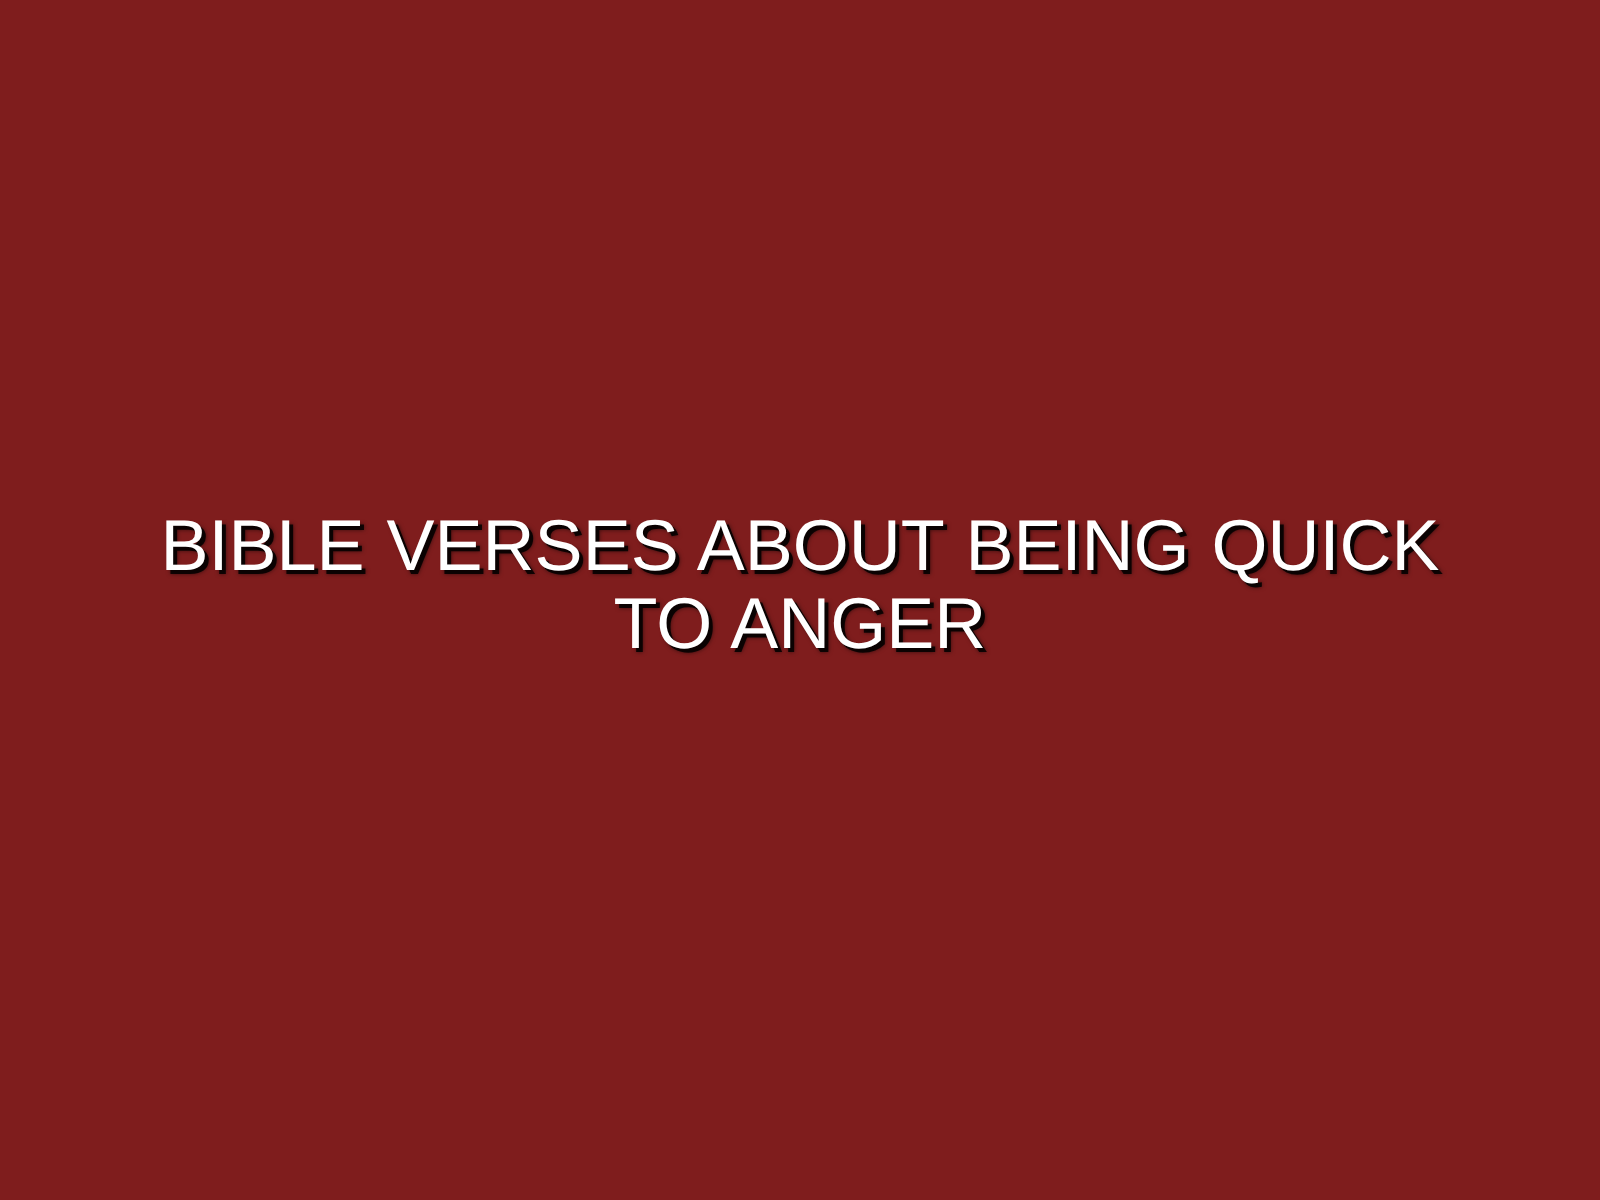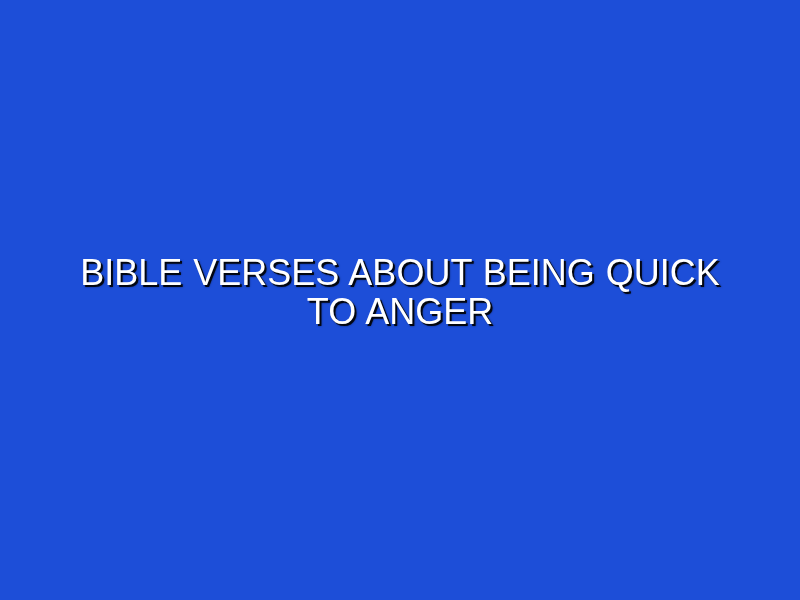--- a/index.html
+++ b/index.html
@@ -47,21 +47,21 @@
     white-space: normal;
     word-spacing: 1px;
     
     text-shadow: 2px 2px 0 rgba(0, 0, 0, 0.85),
                  2px 2px 2px rgba(0, 0, 0, 0.55);
   }
 </style>
 </head>
 <body style="background: rgb(6, 19, 94);">
 
-<div id="banner" style="background: #1d4ed8;">
+<div id="banner" style="background: #7f1d1d;">
 
   <div id="title-block">
 
     <h1 id="hero-title" style="color: rgb(255, 255, 255); font-size: 36px; text-align: center;">BIBLE VERSES ABOUT BEING QUICK TO ANGER</h1>
 
   </div>
 
 </div>
 
 </body></html>

